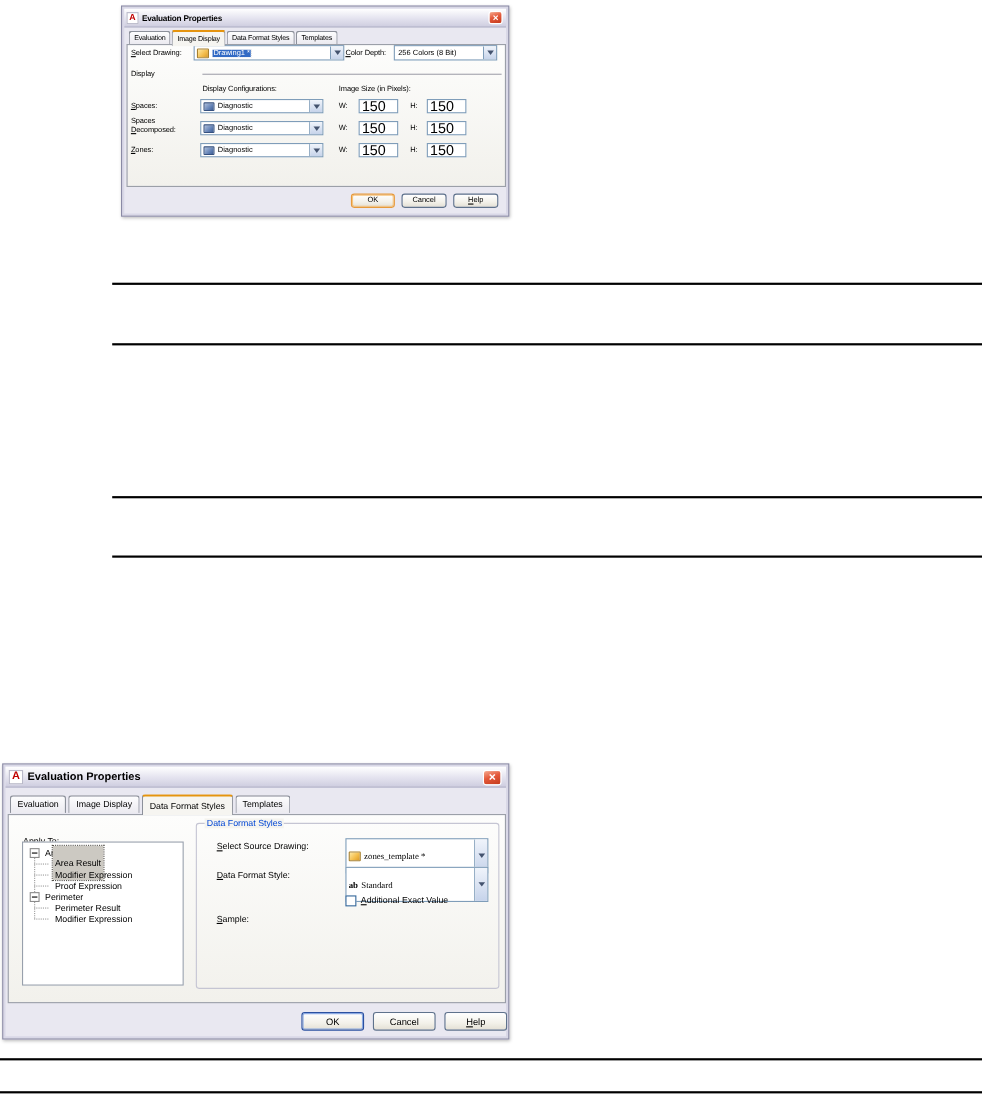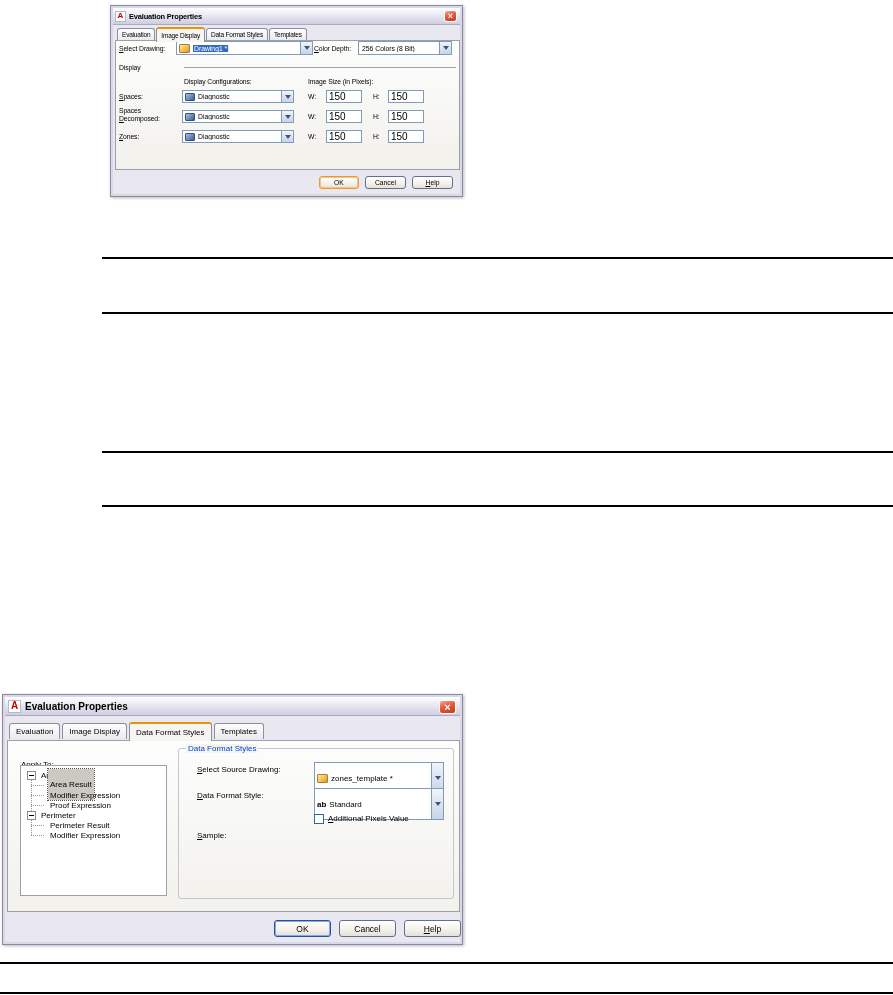--- a/index.html
+++ b/index.html
@@ -96,35 +96,35 @@
   #dlgTop { left:110px; top:5px; width:353px; height:192px; font-size:7px; }
   #dlgTop .tbar { height:17px; }
   #dlgTop .appicon { width:11px; height:11px; font-size:8px; margin:0 3px 0 2px; }
   #dlgTop .ttext { font-size:7.5px; letter-spacing:-0.2px; }
   #dlgTop .xbtn { right:3px; top:2px; width:13px; height:12px; font-size:9px; }
   #dlgTop .tabs { left:6px; top:21px; height:14px; gap:1px; }
   #dlgTop .tab { height:12px; padding:0 4px; font-size:6.5px; letter-spacing:-0.2px; }
   #dlgTop .tab.active { height:15px; }
   #dlgTop .tpage { left:4px; top:34px; width:345px; height:130px; }
   #dlgTop .combo { height:14px; font-size:6.8px; }
-  #dlgTop .field { height:13px; font-size:10px; }
+  #dlgTop .field { height:13px; font-size:13px; }
   #dlgTop .btn { height:13px; font-size:6.8px; }
   #dlgTop .lbl { font-size:6.8px; letter-spacing:-0.1px; }
 
   
   #dlgBot { left:2px; top:694px; width:461px; height:251px; font-size:8px; }
   #dlgBot .tbar { height:19px; }
   #dlgBot .appicon { width:13px; height:13px; font-size:10px; margin:0 4px 0 3px; }
   #dlgBot .ttext { font-size:10px; }
   #dlgBot .xbtn { right:4px; top:3px; width:17px; height:14px; font-size:11px; }
   #dlgBot .tabs { left:6px; top:26px; height:20px; gap:2px; }
   #dlgBot .tab { height:16px; padding:0 6px; font-size:8px; }
   #dlgBot .tab.active { height:19px; }
   #dlgBot .tpage { left:4px; top:45px; width:453px; height:172px; }
-  #dlgBot .combo { height:32px; font-size:8px; }
+  #dlgBot .combo { height:32px; font-size:8px;font-family:Liberation Serif, serif; }
   #dlgBot .btn { height:17px; font-size:8.5px; }
   #dlgBot .lbl { font-size:8px; }
 
   .treebox {
     position:absolute; background:#fff; border:1px solid #98a0ac; z-index:2; overflow:hidden;
   }
   .trow { position:absolute; white-space:nowrap; font-size:8px; line-height:9px; cursor:pointer; }
   .texp {
     position:absolute; width:9px; height:9px; background:#fff; border:1px solid #8b8b8b;
     z-index:3; cursor:pointer;
@@ -297,21 +297,21 @@
     <div class="abs lbl" style="left:194px;top:97px"><span class="ak">D</span><span>ata Format Style:</span></div>
     <div class="abs combo" style="left:311px;top:93px;width:130px">
       <span class="ic-ab">ab</span>
       <span class="ctext">Standard</span>
       <span class="cbtn">
           <span class="arrow"></span>
         </span>
     </div>
 
     <div class="chk" style="left:311px;top:119px"></div>
-    <div class="abs lbl" style="left:325px;top:120px"><span class="ak">A</span><span>dditional Pixels Value</span></div>
+    <div class="abs lbl" style="left:325px;top:120px"><span class="ak">A</span><span>dditional Exact Value</span></div>
 
     <div class="abs lbl" style="left:194px;top:137px"><span class="ak">S</span><span>ample:</span></div>
 
     <div class="btn focus-blue" style="left:271px;top:225px;width:57px">OK</div>
     <div class="btn" style="left:336px;top:225px;width:57px">Cancel</div>
     <div class="btn" style="left:401px;top:225px;width:57px">
         <span><span class="ak">H</span><span>elp</span></span>
       </div>
   </div>
 

